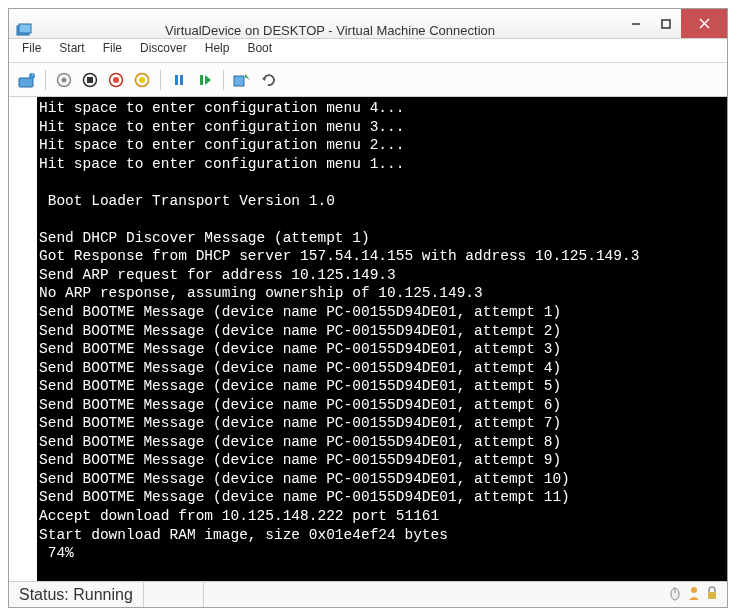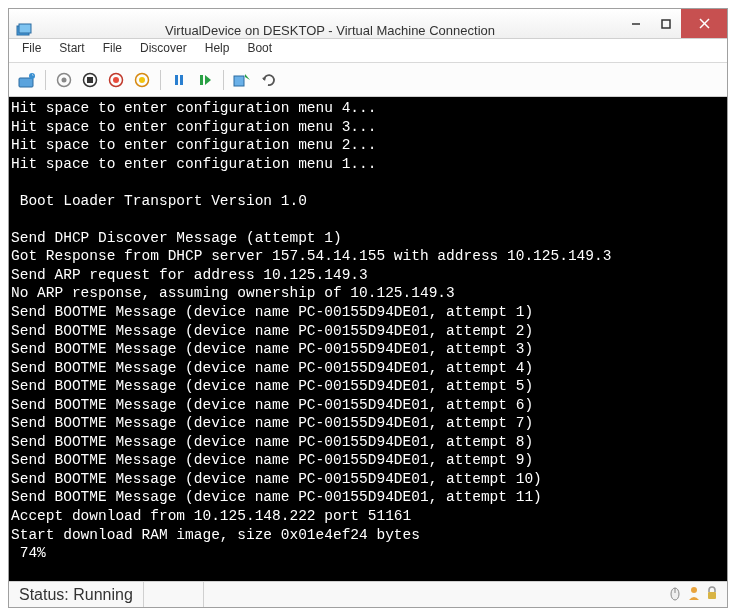--- a/index.html
+++ b/index.html
@@ -101,20 +101,21 @@
     .console {
       flex: 1;
       background: #000;
       color: #fff;
       font-family: "Consolas", "Courier New", monospace;
       font-size: 14.5px;
       line-height: 1.28;
       padding: 2px 0 2px 2px;
       overflow: hidden;
       white-space: pre;
+      margin-left: 28px;
     }
     .console-line {
       white-space: pre;
     }
     .statusbar {
       height: 26px;
       display: flex;
       align-items: center;
       border-top: 1px solid #d0d0d0;
       background: #f8f8f8;

